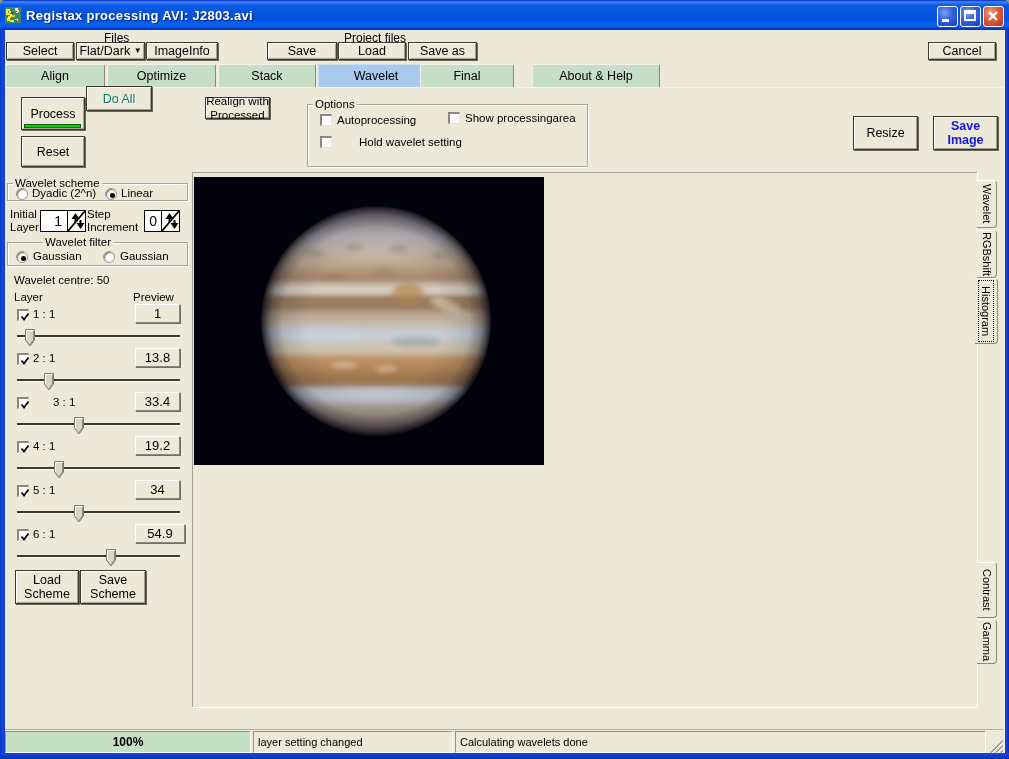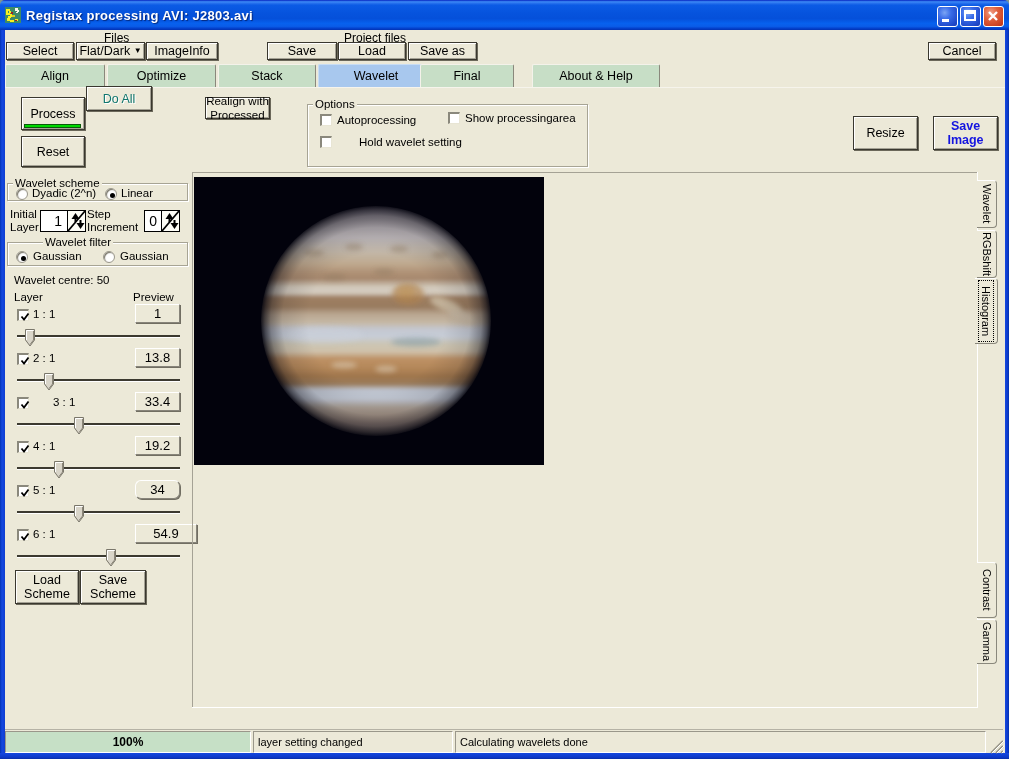--- a/index.html
+++ b/index.html
@@ -234,35 +234,35 @@
 <path d="M1.5 1.5 L8.5 1.5" stroke="#fff"></path>
 <path d="M1.5 1.5 L1.5 11" stroke="#fff"></path>
 <path d="M8.5 2 L8.5 11 L5 15.5" stroke="#8a8578" fill="none"></path>
 </svg>
 <div class="abs cb" style="left:17px;top:485px;">
     <svg width="12" height="12" viewBox="0 0 12 12">
       <path d="M2.5 5.5 L5 8.5 L9.5 2.5" stroke="#000" stroke-width="1.8" fill="none"></path>
     </svg>
   </div>
 <div class="abs lbl" style="left:33px;top:484px;">5 : 1</div>
-<div class="abs vbox" style="left:135px;top:480px;width:45px;height:19px;border-radius:6px;">34</div>
+<div class="abs vbox" style="left:135px;top:480px;width:45px;height:19px;">34</div>
 <div class="abs track" style="left:17px;top:511px;width:163px;"></div>
 <svg class="abs" style="left:74.3px;top:505px;" width="10" height="18">
 <path d="M0.5 0.5 L9.5 0.5 L9.5 11 L5 17 L0.5 11 Z" fill="#d9d5c9" stroke="#7a776b"></path>
 <path d="M1.5 1.5 L8.5 1.5" stroke="#fff"></path>
 <path d="M1.5 1.5 L1.5 11" stroke="#fff"></path>
 <path d="M8.5 2 L8.5 11 L5 15.5" stroke="#8a8578" fill="none"></path>
 </svg>
 <div class="abs cb" style="left:17px;top:529px;">
     <svg width="12" height="12" viewBox="0 0 12 12">
       <path d="M2.5 5.5 L5 8.5 L9.5 2.5" stroke="#000" stroke-width="1.8" fill="none"></path>
     </svg>
   </div>
 <div class="abs lbl" style="left:33px;top:528px;">6 : 1</div>
-<div class="abs vbox" style="left:135px;top:524px;width:62px;height:19px;">54.9</div>
+<div class="abs vbox" style="left:135px;top:524px;width:50px;height:19px;">54.9</div>
 <div class="abs track" style="left:17px;top:555px;width:163px;"></div>
 <svg class="abs" style="left:105.5px;top:549px;" width="10" height="18">
 <path d="M0.5 0.5 L9.5 0.5 L9.5 11 L5 17 L0.5 11 Z" fill="#d9d5c9" stroke="#7a776b"></path>
 <path d="M1.5 1.5 L8.5 1.5" stroke="#fff"></path>
 <path d="M1.5 1.5 L1.5 11" stroke="#fff"></path>
 <path d="M8.5 2 L8.5 11 L5 15.5" stroke="#8a8578" fill="none"></path>
 </svg>
 
 <div class="abs btn" style="left:15px;top:570px;width:64px;height:34px;">Load<br>Scheme</div>
 <div class="abs btn" style="left:80px;top:570px;width:66px;height:34px;">Save<br>Scheme</div>

